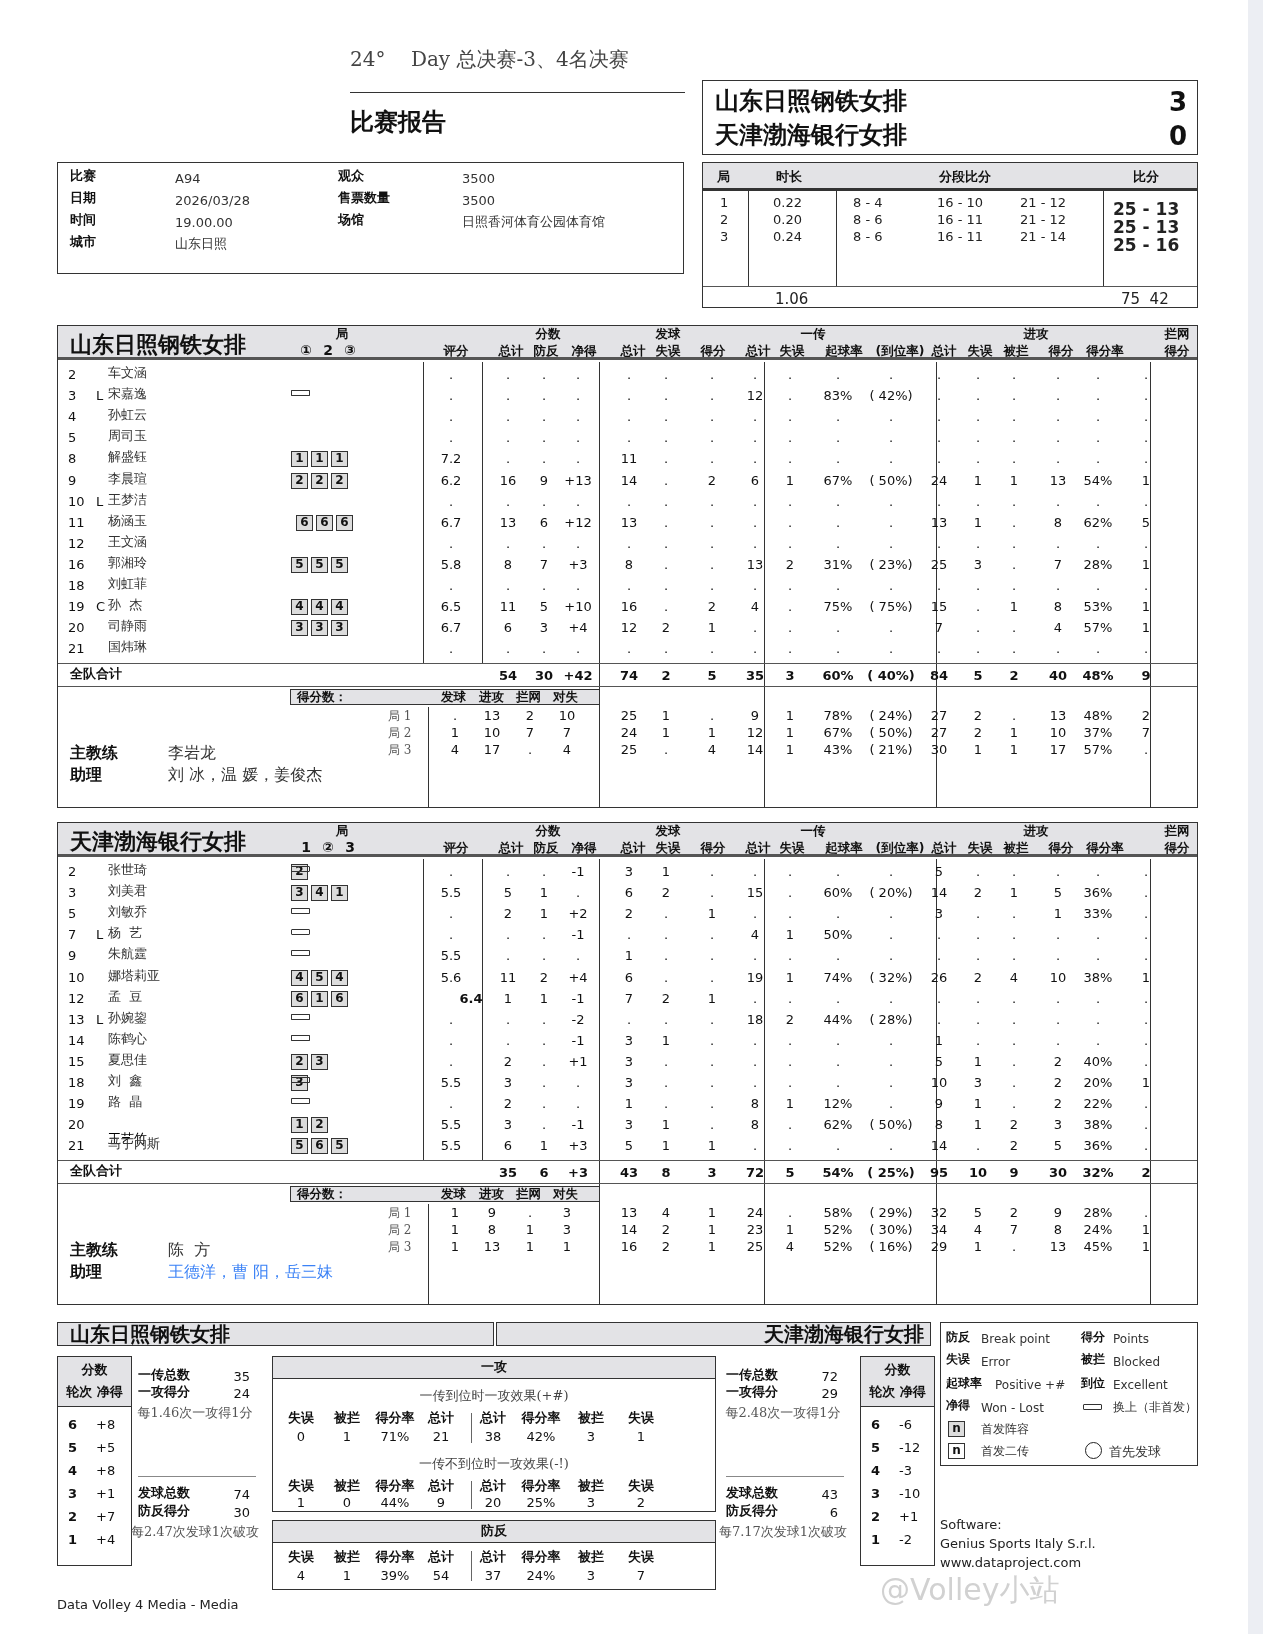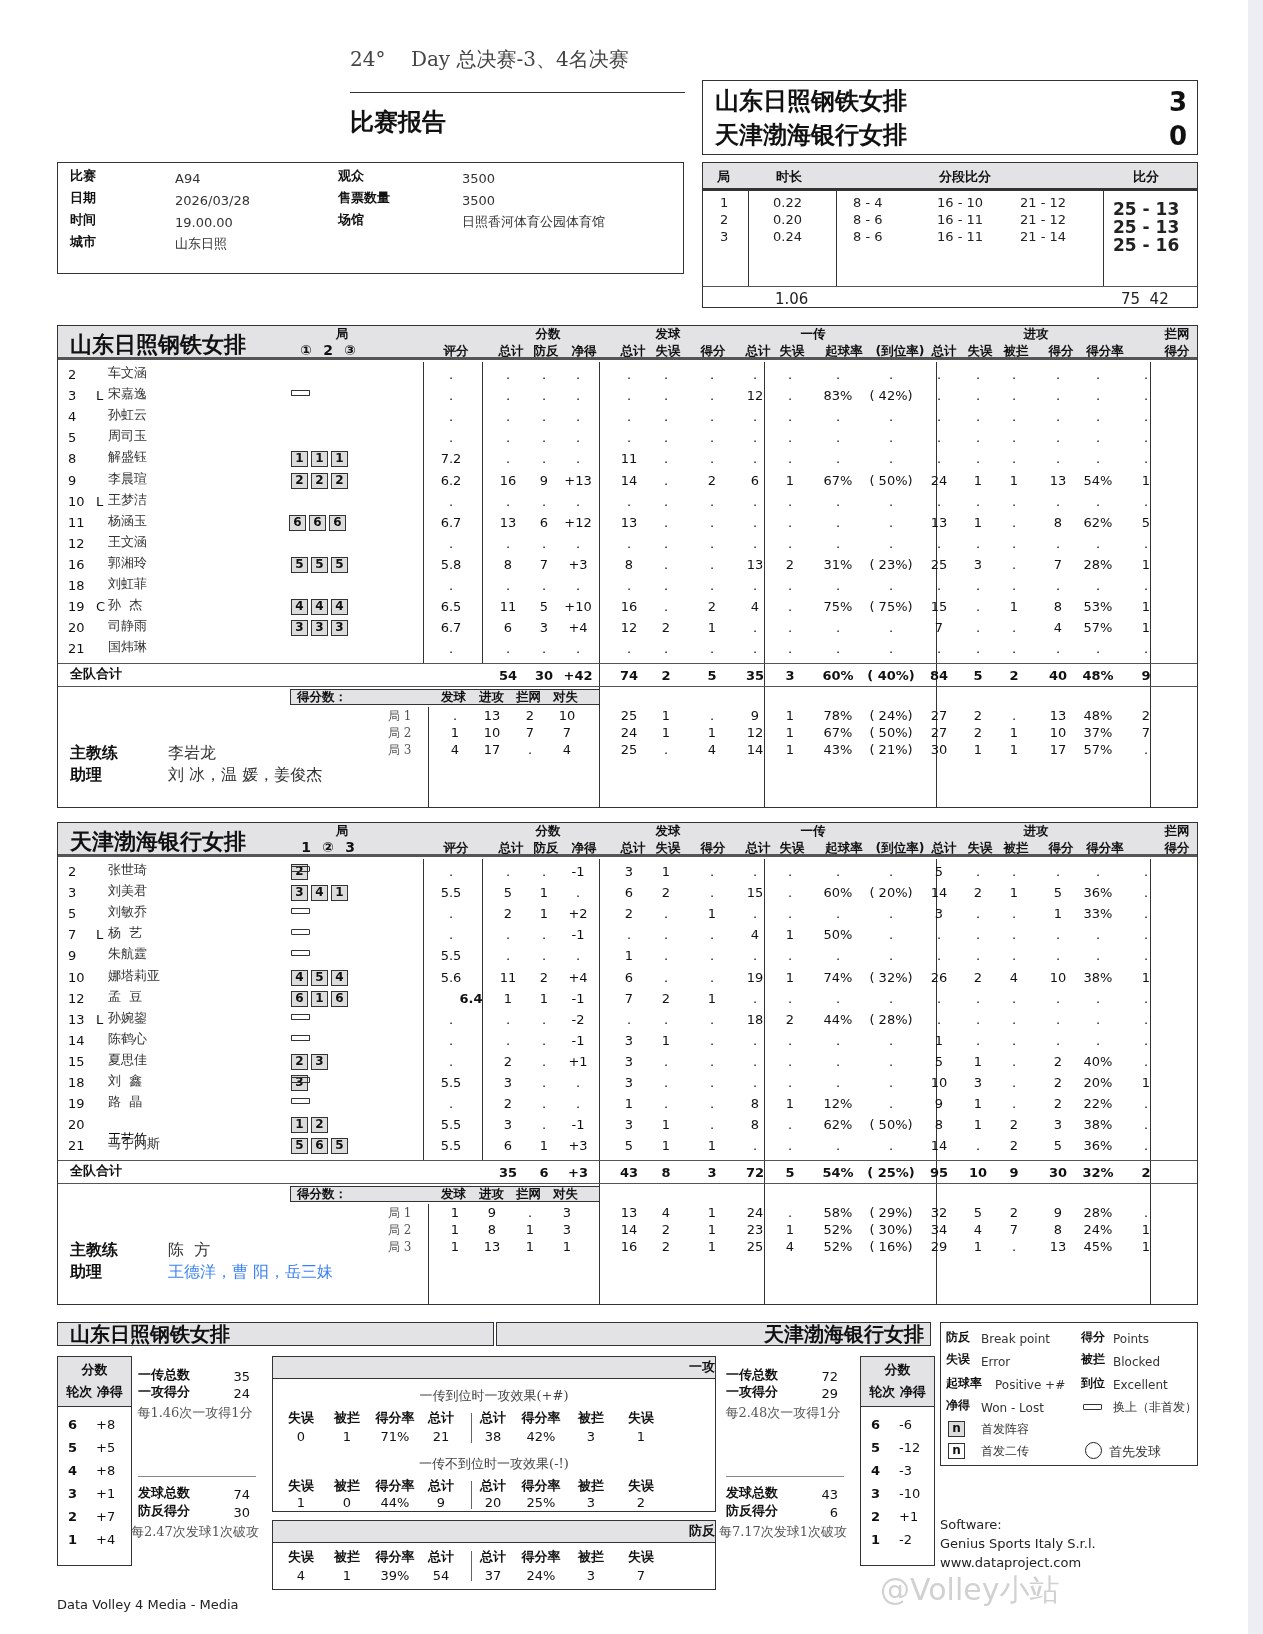--- a/index.html
+++ b/index.html
@@ -57,21 +57,21 @@
 
   
   .sum-title { position:absolute; height:24px; border:1.5px solid #333; background:#e3e3e6; font-size:20px; font-weight:bold; }
   .rot-box { position:absolute; width:75px; border:1.5px solid #333; background:#fff; }
   .rot-head { height:50px; background:#e3e3e6; border-bottom:1.5px solid #333; font-size:13px; font-weight:bold; text-align:center; }
   .rot-row { position:absolute; left:0; width:100%; font-size:13px; }
   .kv { position:absolute; font-size:13px; }
   .kv .k { font-weight:bold; }
   .note { position:absolute; font-size:13px; color:#555; text-align:center; width:130px; line-height:15px; }
   .eff-box { position:absolute; border:1.5px solid #333; background:#fff; }
-  .eff-head { position:absolute; left:0; top:0; width:100%; height:22px; background:#e3e3e6; border-bottom:1.5px solid #333; text-align:right; font-size:13px; font-weight:bold; line-height:20px; }
+  .eff-head { position:absolute; left:0; top:0; width:100%; height:22px; background:#e3e3e6; border-bottom:1.5px solid #333; text-align:center; font-size:13px; font-weight:bold; line-height:20px; }
   .eff-cell { position:absolute; font-size:13px; text-align:center; width:60px; }
   .eff-cell.h { font-weight:bold; }
   .eff-sub { position:absolute; width:100%; text-align:center; font-size:13px; color:#444; }
   .legend { position:absolute; left:940px; top:1322px; width:258px; height:144px; border:1.5px solid #333; background:#fff; font-size:12px; }
   .legend .lk { position:absolute; font-weight:bold; }
   .legend .lv { position:absolute; color:#333; }
   .footer-l { position:absolute; left:57px; top:1597px; font-size:13px; color:#222; }
   .software { position:absolute; left:940px; top:1515px; font-size:13px; line-height:19px; color:#222; }
   .watermark { position:absolute; left:880px; top:1570px; font-size:30px; color:rgba(190,190,190,0.7); }
 </style>
@@ -357,21 +357,21 @@
         <span style="left:906px;width:28px;">.</span>
         <span style="left:942px;width:28px;">.</span>
         <span style="left:984px;width:32px;">.</span>
         <span style="left:1020px;width:40px;">.</span>
         <span style="left:1074px;width:28px;">.</span>
       </div>
       <div class="prow" style="top:185.70000000000002px">
         <span style="left:10px;">11</span>
         <span style="left:38px;"></span>
         <span style="left: 50px; top: 0px; white-space: pre; color: rgb(51, 51, 51);">杨涵玉</span>
-        <span style="left:231px;top:2px;white-space:nowrap"><span class="sq dark" style="position: static;">6</span><span class="sq dark" style="position: static;">6</span><span class="sq dark" style="position: static;">6</span></span>
+        <span style="left:238px;top:2px;white-space:nowrap"><span class="sq dark" style="position: static;">6</span><span class="sq dark" style="position: static;">6</span><span class="sq dark" style="position: static;">6</span></span>
         <span style="left:376px;width:34px;">6.7</span>
         <span style="left:434px;width:32px;">13</span>
         <span style="left:472px;width:28px;">6</span>
         <span style="left:501px;width:38px;">+12</span>
         <span style="left:554px;width:34px;">13</span>
         <span style="left:594px;width:28px;">.</span>
         <span style="left:640px;width:28px;">.</span>
         <span style="left:680px;width:34px;">.</span>
         <span style="left:718px;width:28px;">.</span>
         <span style="left:758px;width:44px;">.</span>

